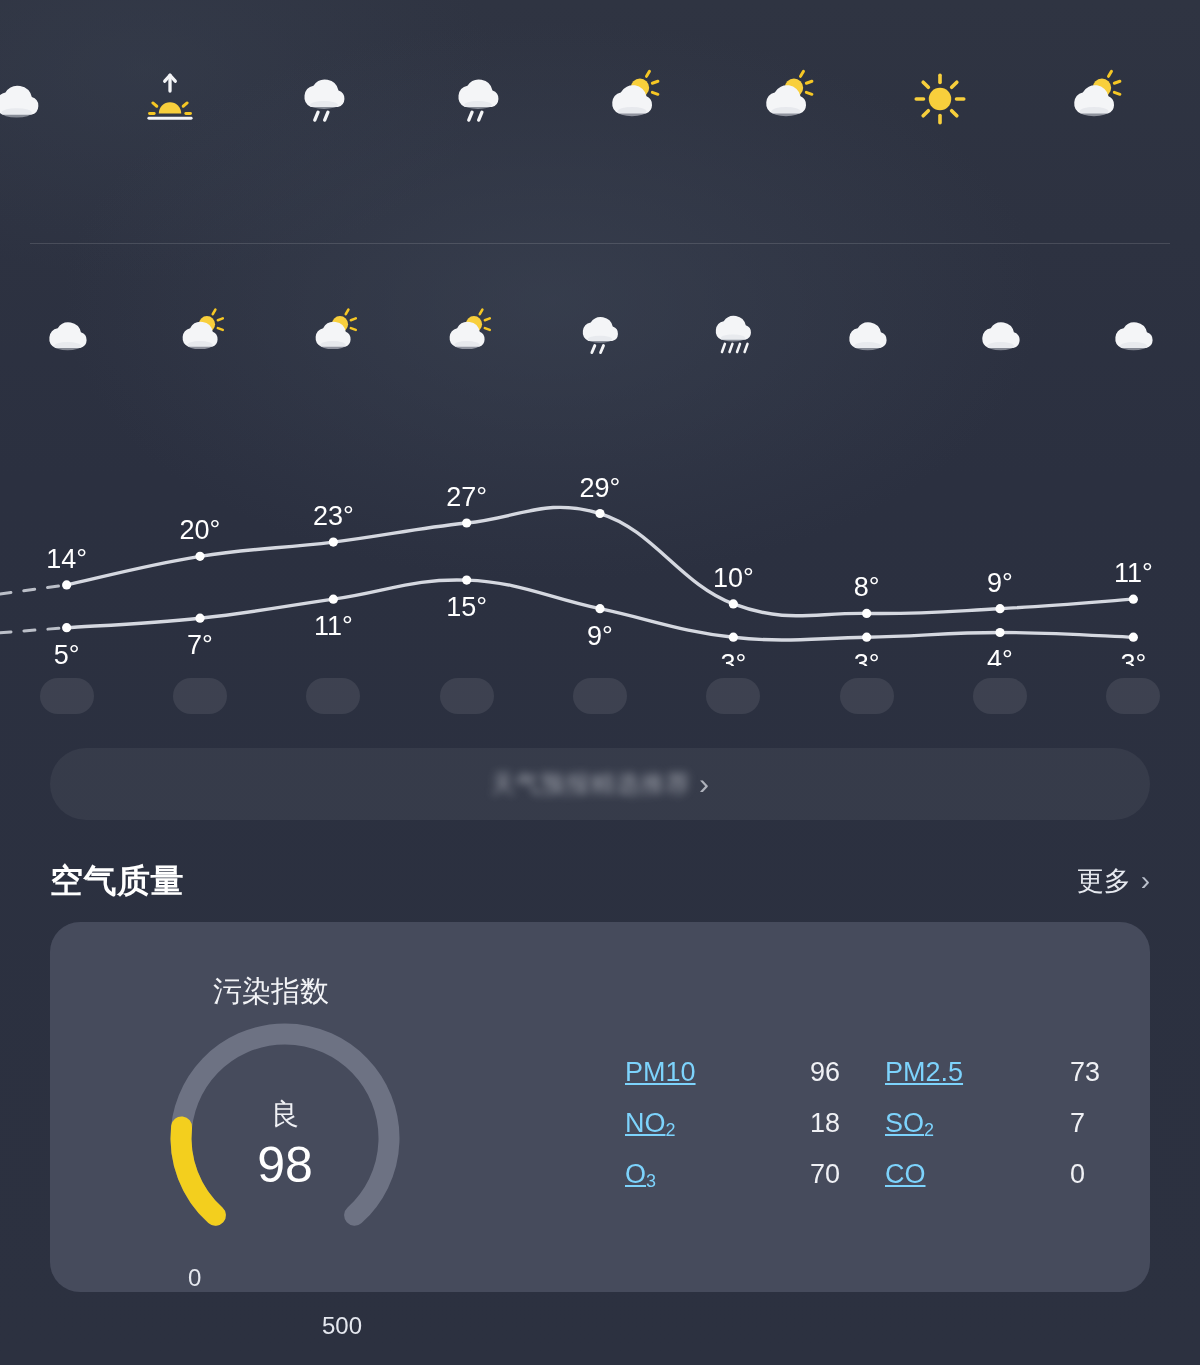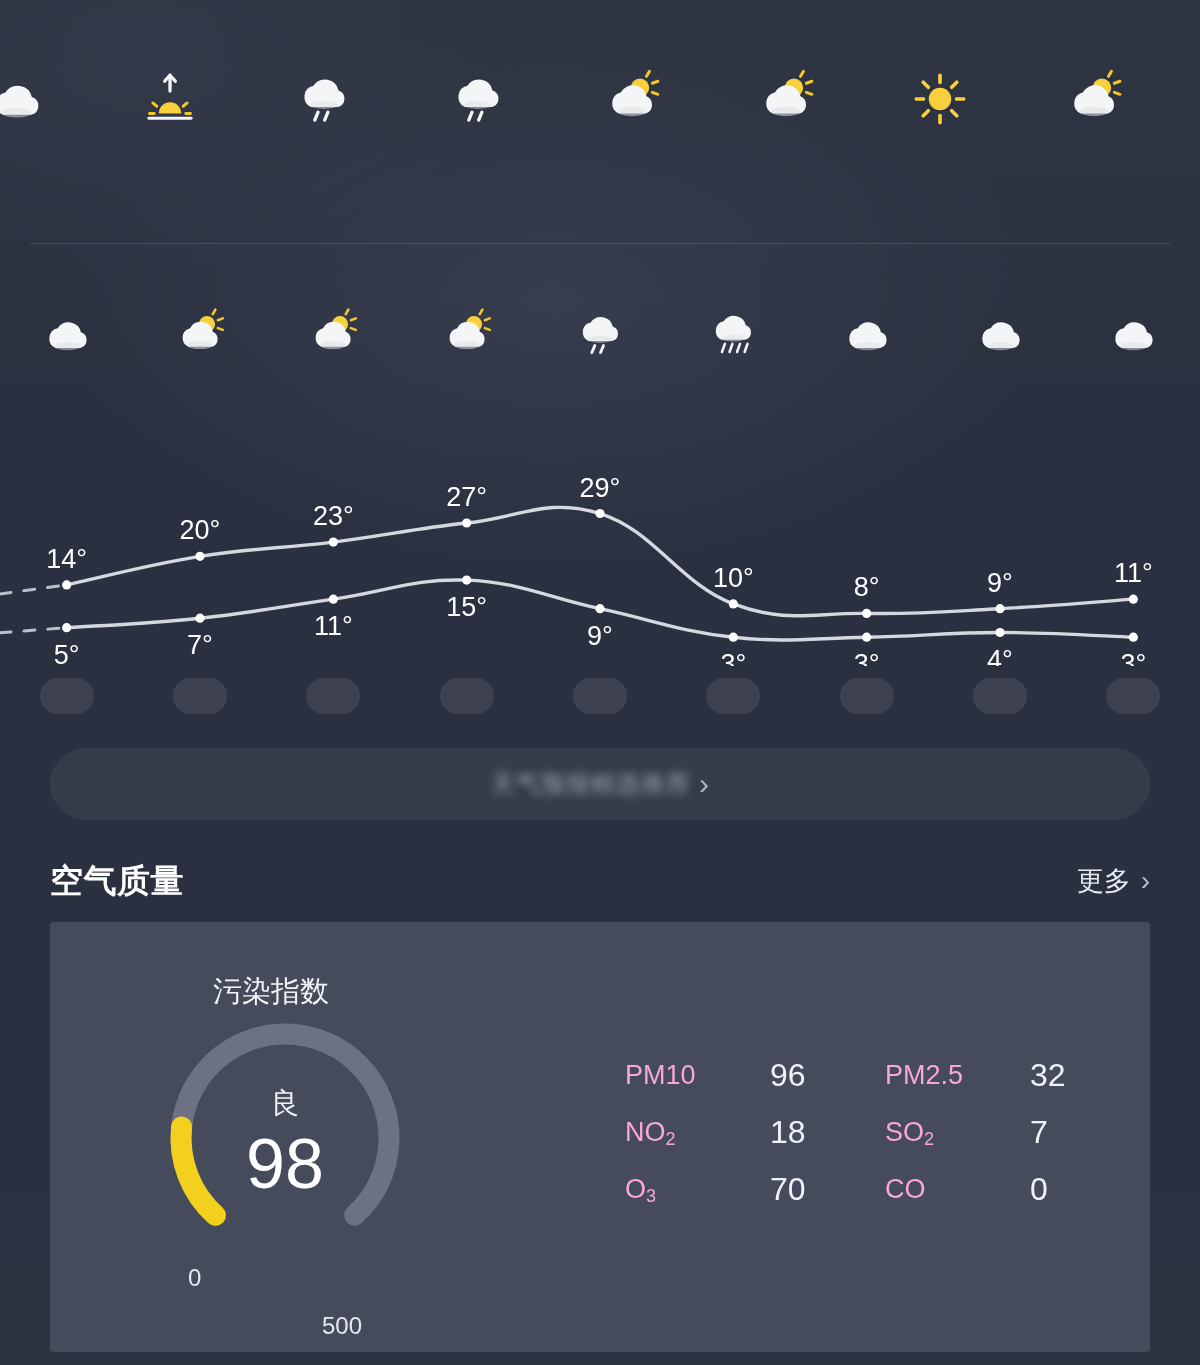--- a/index.html
+++ b/index.html
@@ -93,50 +93,50 @@
   #aq-header {
     position: absolute; left: 50px; top: 856px; width: 1100px; height: 50px;
     display: flex; align-items: center; justify-content: space-between;
   }
   #aq-title { font-size: 33px; font-weight: 700; color: #ffffff; letter-spacing: .5px; }
   #aq-more { display: flex; align-items: center; gap: 10px; }
   #aq-more-label { font-size: 27px; color: #e6e9ef; }
   #aq-more-chev { font-size: 28px; color: #b9bfcb; font-weight: 300; line-height: 1; }
 
   #aq-card {
-    position: absolute; left: 50px; top: 922px; width: 1100px; height: 430px;
-    border-radius: 4px; background: #464b5c;
+    position: absolute; left: 50px; top: 922px; width: 1100px; height: 370px;
+    border-radius: 30px; background: #464b5c;
   }
   #aq-card-title {
     position: absolute; left: 163px; top: 50px;
     font-size: 29px; color: #f2f3f6;
   }
   #gauge-wrap { position: absolute; left: 70px; top: 88px; width: 330px; height: 260px; }
   #gauge-wrap svg { display: block; }
   #gauge-center {
     position: absolute; left: 0; top: 0; width: 330px; height: 260px;
     display: flex; flex-direction: column; align-items: center; justify-content: center;
     pointer-events: none;
     padding-top: 6px;
   }
   #gauge-level { font-size: 29px; color: #f0f1f5; }
-  #gauge-value { font-size: 70px; font-weight: 400; color: #ffffff; line-height: 1.05; margin-top: 4px; }
+  #gauge-value { font-size: 50px; font-weight: 400; color: #ffffff; line-height: 1.05; margin-top: 4px; }
   .gauge-scale { position: absolute; font-size: 24px; color: #e4e7ee; }
   #gauge-min { left: 138px; top: 342px; }
   #gauge-max { left: 272px; top: 342px; margin-top: 48px; }
 
   #pollutant-table {
     position: absolute; left: 575px; top: 135px;
     display: grid;
     grid-template-columns: 145px 115px 145px 100px;
     row-gap: 20px;
     align-items: center;
   }
-  .pol-name { font-size: 27px; color: #f9a8d4; }
-  .pol-val  { font-size: 32px; color: #f0f1f5; }
+  .pol-name { font-size: 27px; color: #7dd3fc; text-decoration: underline; }
+  .pol-val  { font-size: 27px; color: #f0f1f5; margin-left: 40px; }
   .pol-name sub { font-size: 18px; vertical-align: baseline; position: relative; top: 4px; }
 </style>
 </head>
 <body>
 
 <div id="hourly-strip">
   <div class="hours-row" id="hours-row">
       <div class="hour-cell">
         <div class="hour-time"></div>
         <div class="hour-pop"></div>
@@ -532,21 +532,21 @@
       <div id="gauge-value">98</div>
     </div>
   </div>
   <div class="gauge-scale" id="gauge-min">0</div>
   <div class="gauge-scale" id="gauge-max">500</div>
 
   <div id="pollutant-table">
       <div class="pol-name">PM10</div>
       <div class="pol-val">96</div>
       <div class="pol-name">PM2.5</div>
-      <div class="pol-val">32</div>
+      <div class="pol-val">73</div>
       <div class="pol-name">NO<sub>2</sub></div>
       <div class="pol-val">18</div>
       <div class="pol-name">SO<sub>2</sub></div>
       <div class="pol-val">7</div>
       <div class="pol-name">O<sub>3</sub></div>
       <div class="pol-val">70</div>
       <div class="pol-name">CO</div>
       <div class="pol-val">0</div>
     </div>
 </div>

